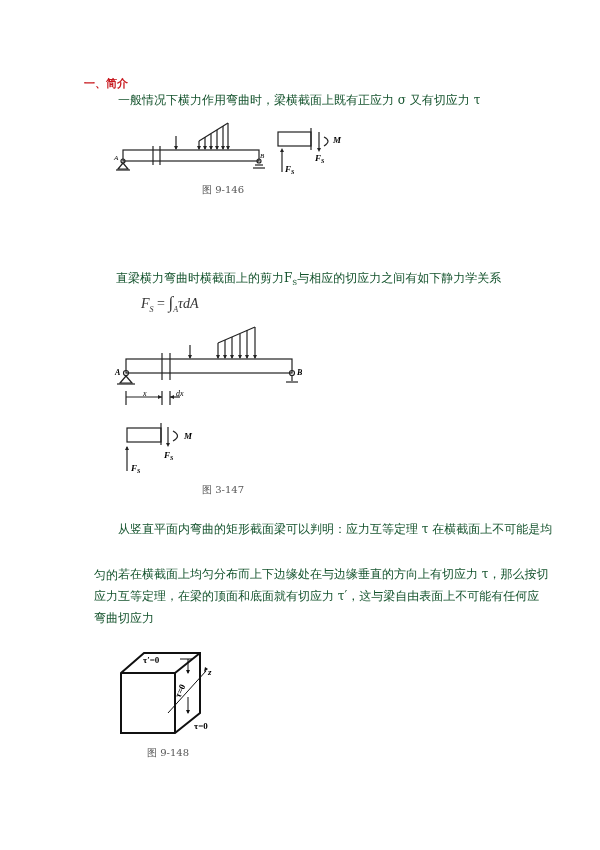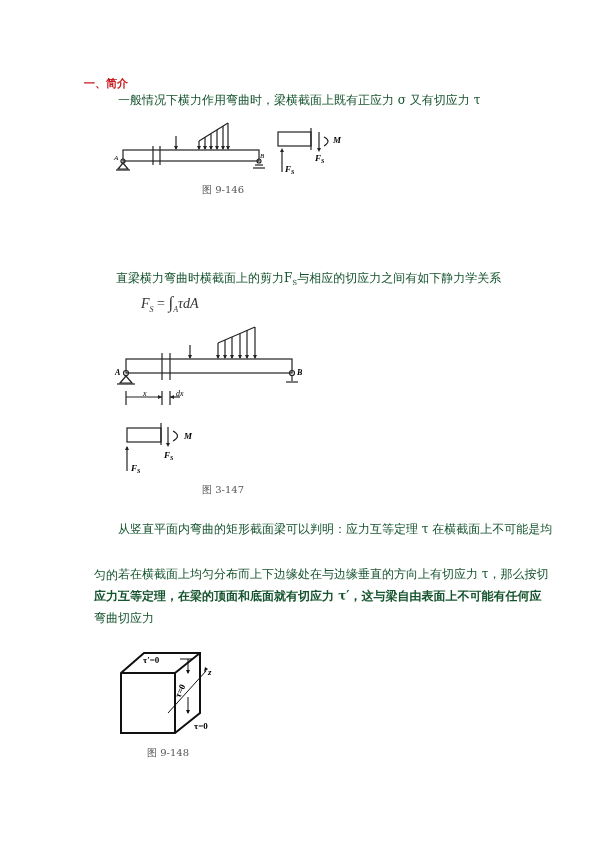--- a/index.html
+++ b/index.html
@@ -138,21 +138,21 @@
   <text x="74" y="114" font-size="9" font-style="italic" font-weight="bold">M</text>
   <text x="54" y="133" font-size="9" font-style="italic" font-weight="bold"><tspan>F</tspan><tspan font-size="6" dy="2">S</tspan></text>
   <text x="21" y="146" font-size="9" font-style="italic" font-weight="bold"><tspan>F</tspan><tspan font-size="6" dy="2">S</tspan></text>
 </svg>
 <div class="abs caption" style="left:202px; top:483px;">图 3-147</div>
 
 <div class="abs para" style="left:118px; top:517px;">从竖直平面内弯曲的矩形截面梁可以判明：应力互等定理 τ 在横截面上不可能是均</div>
 <div class="abs para" style="left:94px; top:539px;margin-top:24px;">匀的</div>
 
 <div class="abs para" style="left:118px; top:562px;">若在横截面上均匀分布而上下边缘处在与边缘垂直的方向上有切应力 τ，那么按切</div>
-<div class="abs para" style="left:94px; top:584px;font-weight:bold;">应力互等定理，在梁的顶面和底面就有切应力 τ′，这与梁自由表面上不可能有任何应</div>
+<div class="abs para" style="left:94px; top:584px;">应力互等定理，在梁的顶面和底面就有切应力 τ′，这与梁自由表面上不可能有任何应</div>
 <div class="abs para" style="left:94px; top:606px;">弯曲切应力</div>
 
 <svg class="abs" style="left:110px; top:645px;" width="130" height="100" viewBox="0 0 130 100">
   <g stroke="#111" fill="none" stroke-width="2">
     <path d="M11 28 L34 8 L90 8 L90 68 L65 88 L11 88 Z"></path>
     <line x1="11" y1="28" x2="65" y2="28"></line>
     <line x1="65" y1="28" x2="90" y2="8"></line>
     <line x1="65" y1="28" x2="65" y2="88"></line>
   </g>
   <g stroke="#111" fill="none" stroke-width="1">

